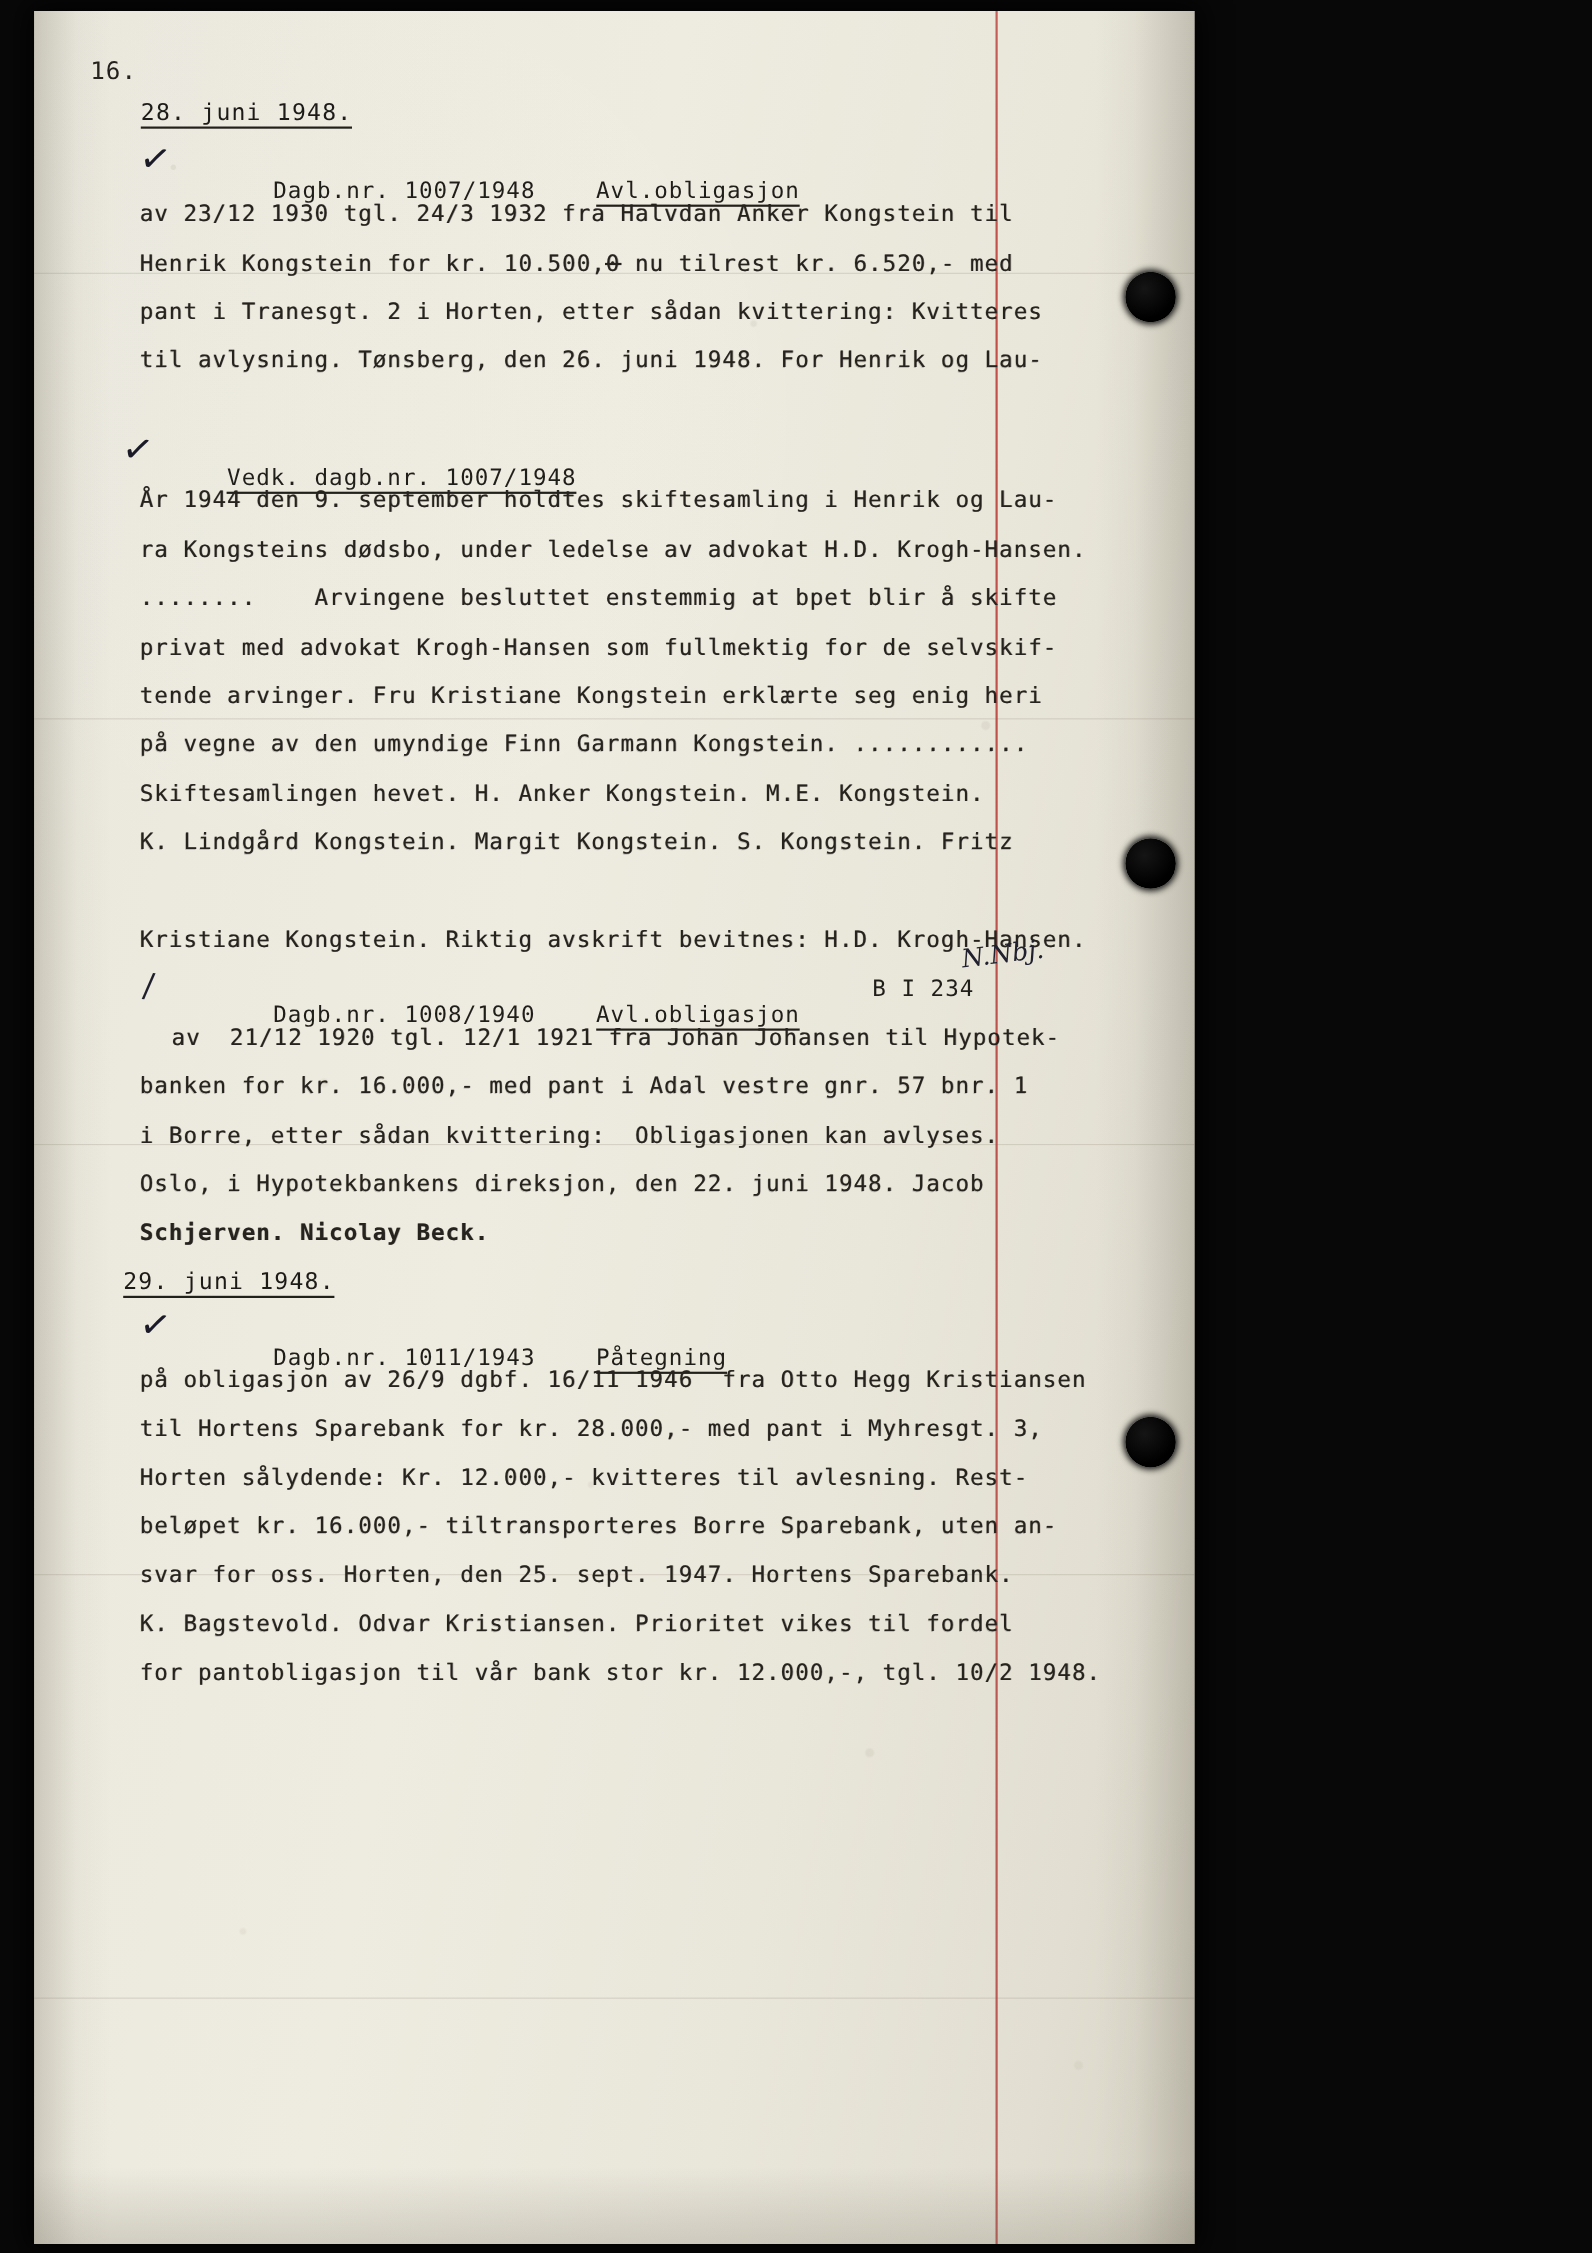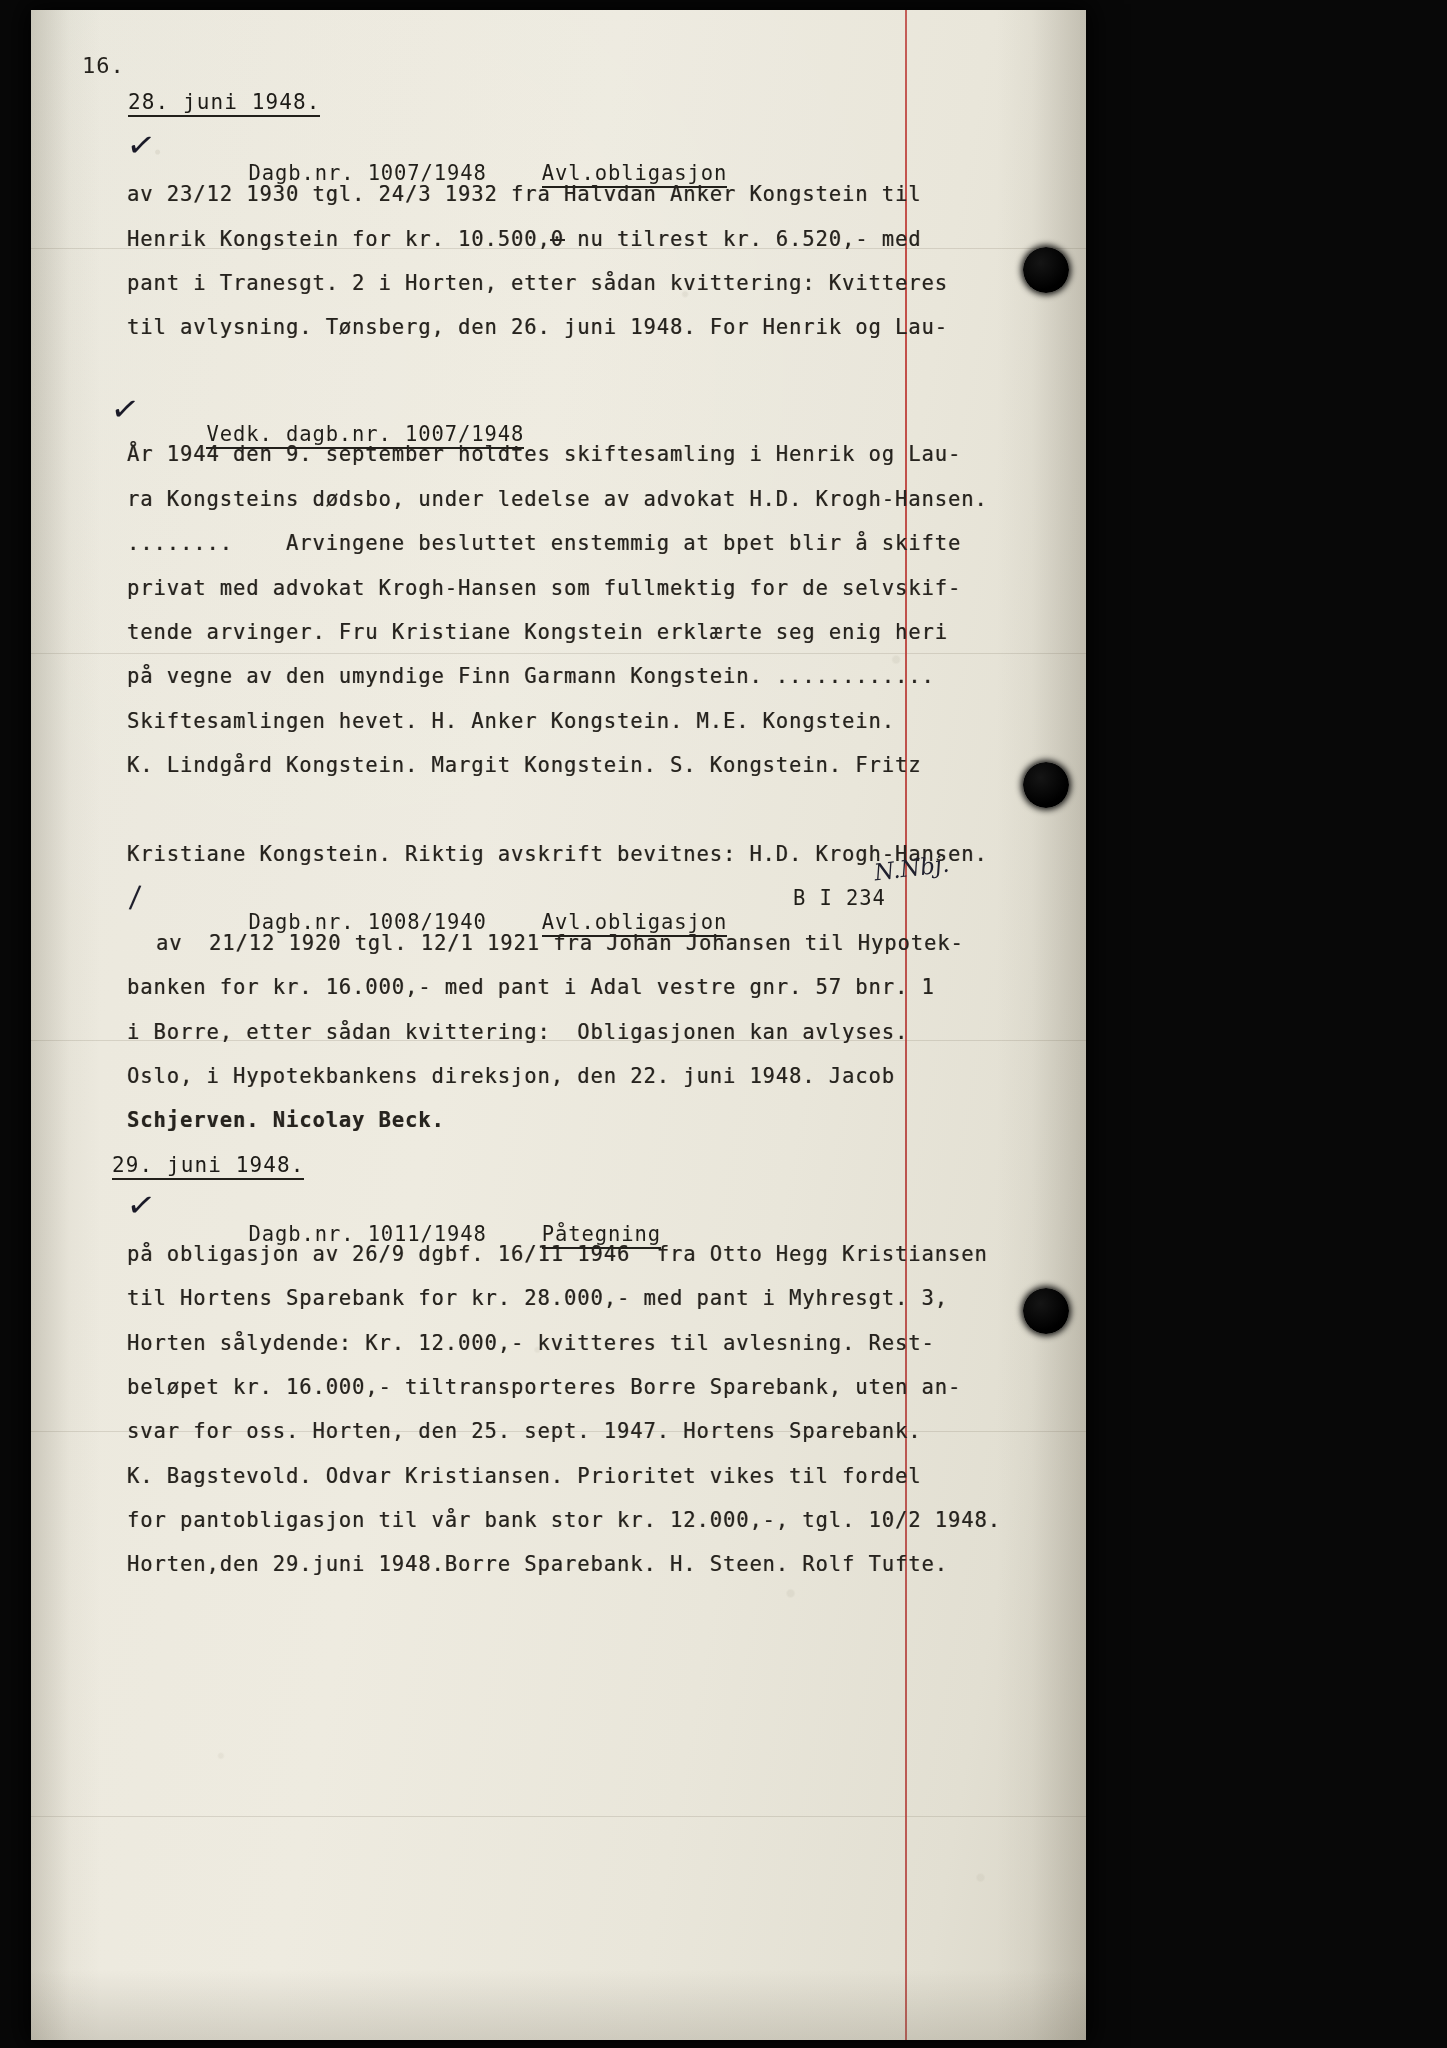--- a/index.html
+++ b/index.html
@@ -267,31 +267,30 @@
     <div class="tline" style="left:96px; top:965px;">banken for kr. 16.000,- med pant i Adal vestre gnr. 57 bnr. 1</div>
     <div class="tline" style="left:96px; top:1010px;">i Borre, etter sådan kvittering:  Obligasjonen kan avlyses.</div>
     <div class="tline" style="left:96px; top:1054px;">Oslo, i Hypotekbankens direksjon, den 22. juni 1948. Jacob</div>
     <div class="tline" style="left:96px; top:1098px;font-weight:bold;">Schjerven. Nicolay Beck.</div>
 
     <div class="date-head" style="left:81px; top:1143px;text-align:right;">29. juni 1948.</div>
 
     <div class="checkmark" style="left:96px; top:1178px;">✓</div>
 
     <div class="doc-head" style="left:138px; top:1188px;">
-      <span>Dagb.nr. 1011/1948</span><span style="display:inline-block;width:55px;"></span><span class="kind">Påtegning</span>
+      <span>Dagb.nr. 1011/1943</span><span style="display:inline-block;width:55px;"></span><span class="kind">Påtegning</span>
     </div>
 
     <div class="tline" style="left:96px; top:1232px;">på obligasjon av 26/9 dgbf. 16/11 1946  fra Otto Hegg Kristiansen</div>
     <div class="tline" style="left:96px; top:1276px;">til Hortens Sparebank for kr. 28.000,- med pant i Myhresgt. 3,</div>
     <div class="tline" style="left:96px; top:1321px;">Horten sålydende: Kr. 12.000,- kvitteres til avlesning. Rest-</div>
     <div class="tline" style="left:96px; top:1365px;">beløpet kr. 16.000,- tiltransporteres Borre Sparebank, uten an-</div>
     <div class="tline" style="left:96px; top:1409px;">svar for oss. Horten, den 25. sept. 1947. Hortens Sparebank.</div>
     <div class="tline" style="left:96px; top:1454px;">K. Bagstevold. Odvar Kristiansen. Prioritet vikes til fordel</div>
     <div class="tline" style="left:96px; top:1498px;">for pantobligasjon til vår bank stor kr. 12.000,-, tgl. 10/2 1948.</div>
-    <div class="tline" style="left:96px; top:1542px;">Horten,den 29.juni 1948.Borre Sparebank. H. Steen. Rolf Tufte.</div>
 
   </div>
 
   <div class="paper-shade-left"></div>
   <div class="paper-shade-right"></div>
   <div class="paper-shade-bottom"></div>
 </div>
 
 <div class="punch-hole" style="top:247px;"></div>
 <div class="punch-hole" style="top:762px;"></div>

